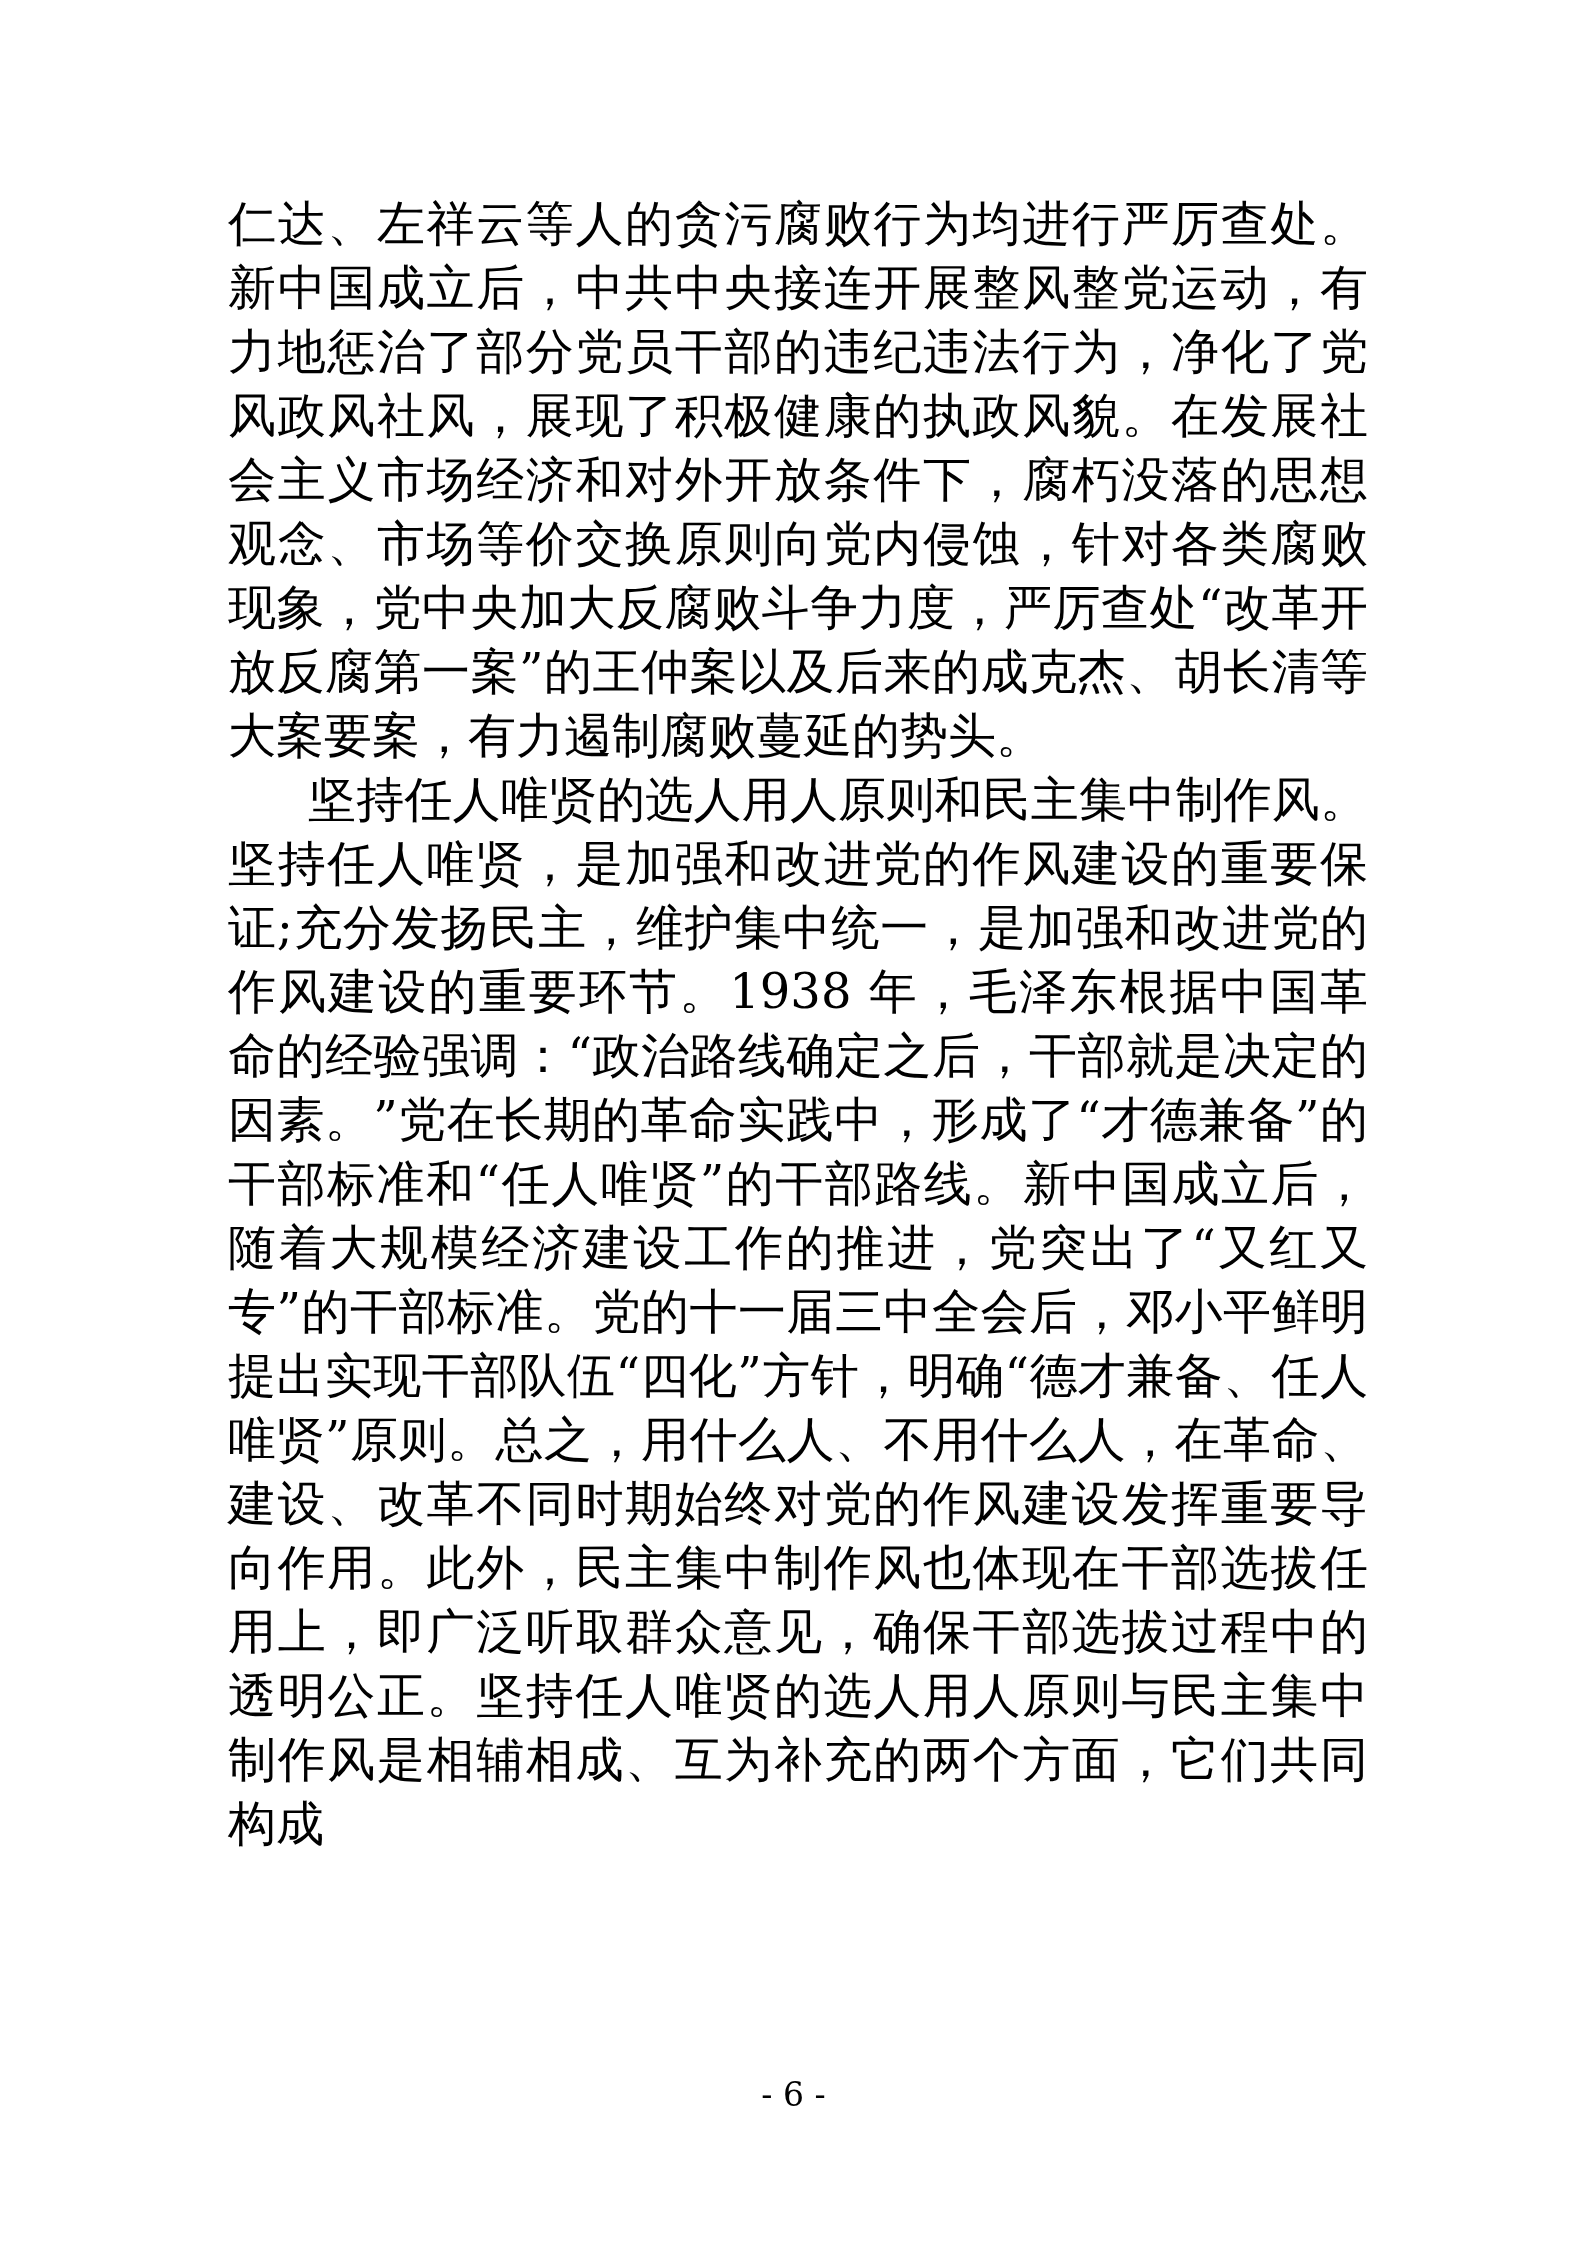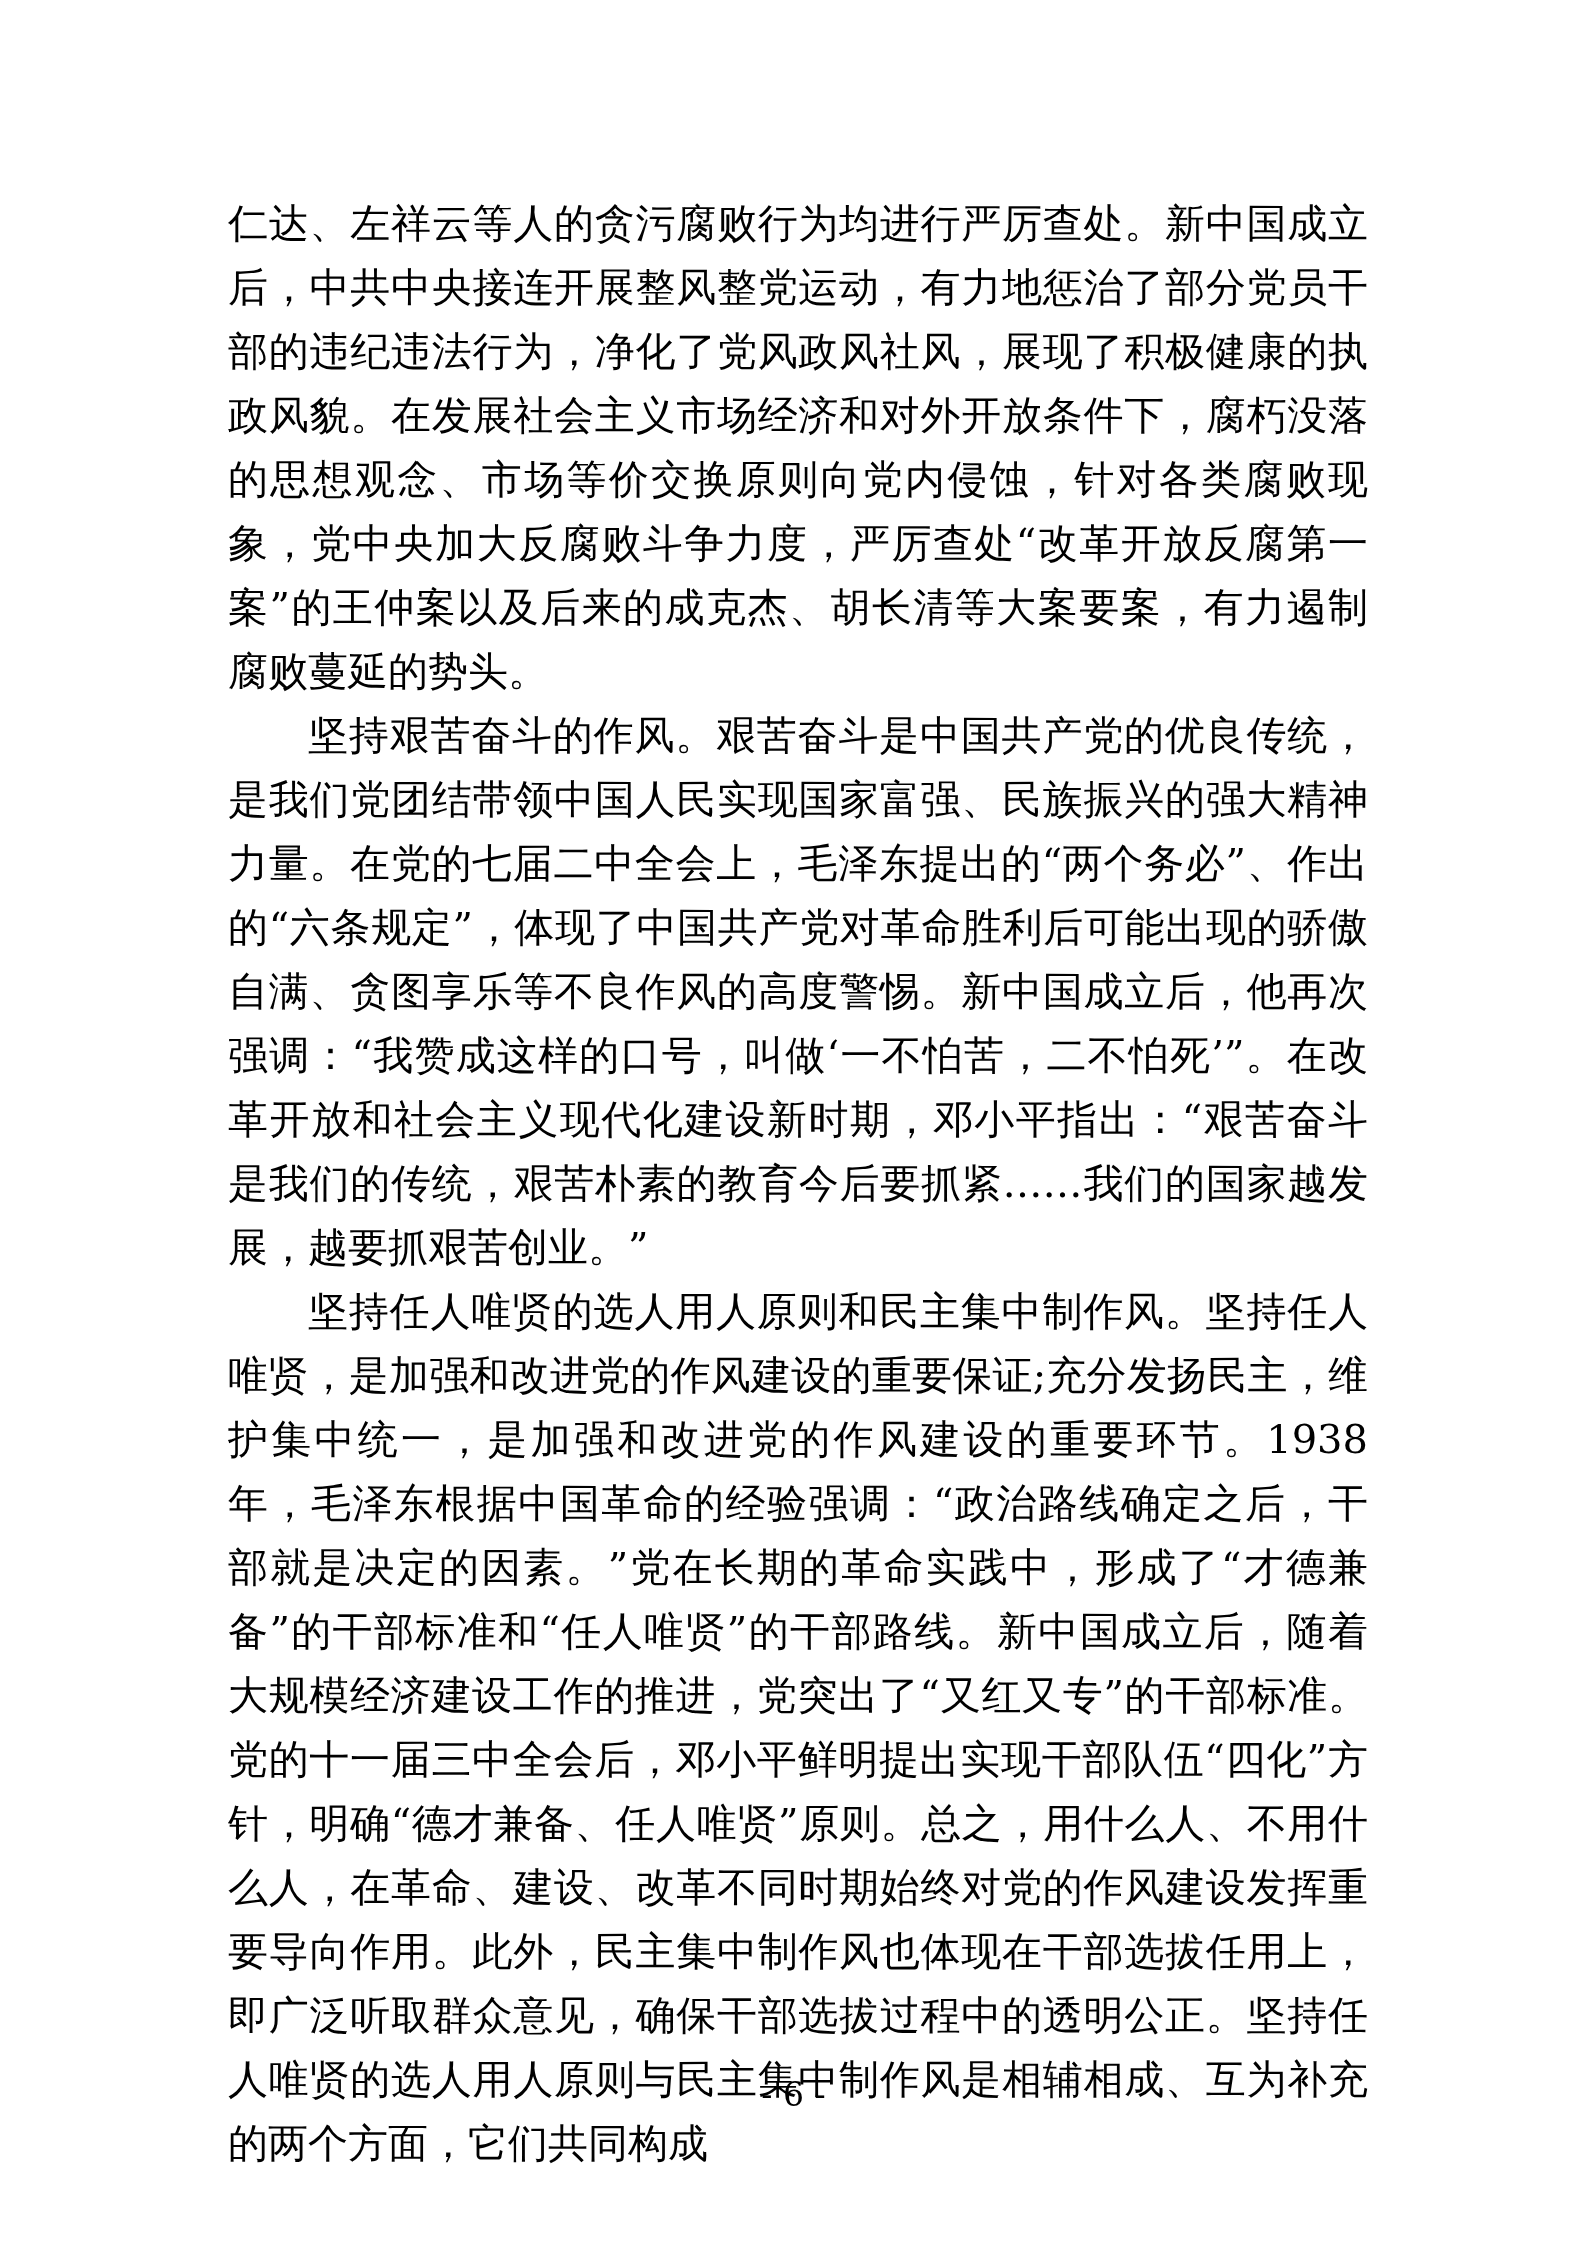--- a/index.html
+++ b/index.html
@@ -18,21 +18,21 @@
   }
   .text-block {
     position: absolute;
     left: 228px;
     top: 191px;
     width: 1140px;
   }
   p.para {
     margin: 0;
     padding: 0;
-    font-size: 40px;
+    font-size: 48px;
     line-height: 64px;
     text-align: justify;
     text-justify: inter-ideograph;
     letter-spacing: 0;
     word-break: break-all;
   }
   p.para.indent {
     text-indent: 80px;
   }
   .footer {
@@ -44,17 +44,16 @@
     font-size: 33px;
     line-height: 40px;
   }
 </style>
 </head>
 <body>
 
 <div class="page">
   <div class="text-block">
     <p class="para">仁达、左祥云等人的贪污腐败行为均进行严厉查处。新中国成立后，中共中央接连开展整风整党运动，有力地惩治了部分党员干部的违纪违法行为，净化了党风政风社风，展现了积极健康的执政风貌。在发展社会主义市场经济和对外开放条件下，腐朽没落的思想观念、市场等价交换原则向党内侵蚀，针对各类腐败现象，党中央加大反腐败斗争力度，严厉查处“改革开放反腐第一案”的王仲案以及后来的成克杰、胡长清等大案要案，有力遏制腐败蔓延的势头。</p>
-    <p class="para indent">坚持艰苦奋斗的作风。艰苦奋斗是中国共产党的优良传统，是我们党团结带领中国人民实现国家富强、民族振兴的强大精神力量。在党的七届二中全会上，毛泽东提出的“两个务必”、作出的“六条规定”，体现了中国共产党对革命胜利后可能出现的骄傲自满、贪图享乐等不良作风的高度警惕。新中国成立后，他再次强调：“我赞成这样的口号，叫做‘一不怕苦，二不怕死’”。在改革开放和社会主义现代化建设新时期，邓小平指出：“艰苦奋斗是我们的传统，艰苦朴素的教育今后要抓紧……我们的国家越发展，越要抓艰苦创业。”</p>
     <p class="para indent">坚持任人唯贤的选人用人原则和民主集中制作风。坚持任人唯贤，是加强和改进党的作风建设的重要保证;充分发扬民主，维护集中统一，是加强和改进党的作风建设的重要环节。1938 年，毛泽东根据中国革命的经验强调：“政治路线确定之后，干部就是决定的因素。”党在长期的革命实践中，形成了“才德兼备”的干部标准和“任人唯贤”的干部路线。新中国成立后，随着大规模经济建设工作的推进，党突出了“又红又专”的干部标准。党的十一届三中全会后，邓小平鲜明提出实现干部队伍“四化”方针，明确“德才兼备、任人唯贤”原则。总之，用什么人、不用什么人，在革命、建设、改革不同时期始终对党的作风建设发挥重要导向作用。此外，民主集中制作风也体现在干部选拔任用上，即广泛听取群众意见，确保干部选拔过程中的透明公正。坚持任人唯贤的选人用人原则与民主集中制作风是相辅相成、互为补充的两个方面，它们共同构成</p>
   </div>
   <div class="footer">- 6 -</div>
 </div>
 
 </body></html>

